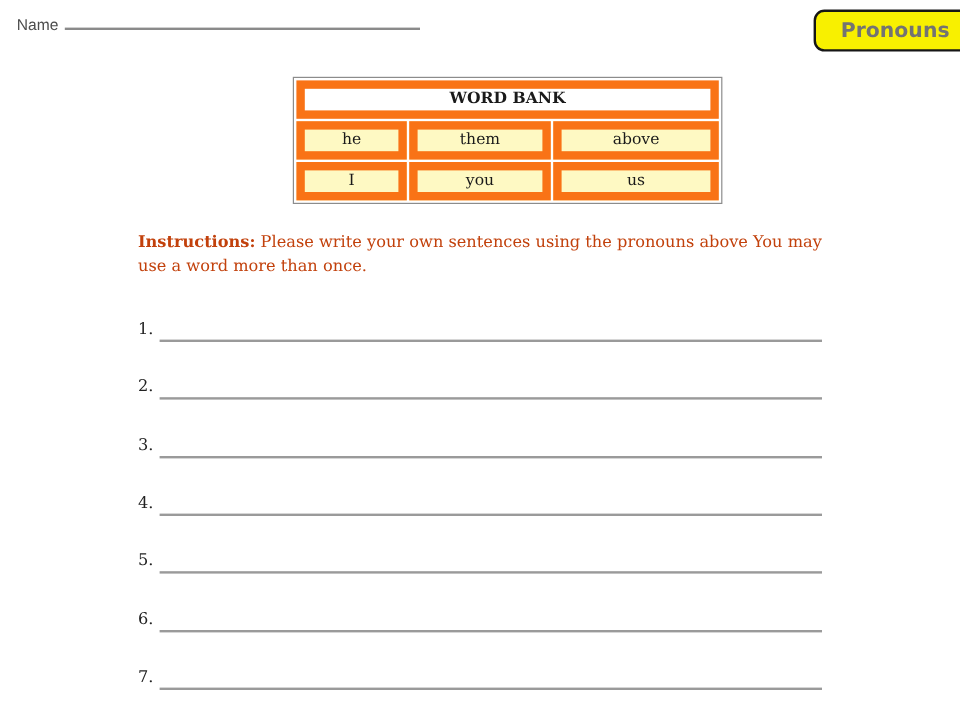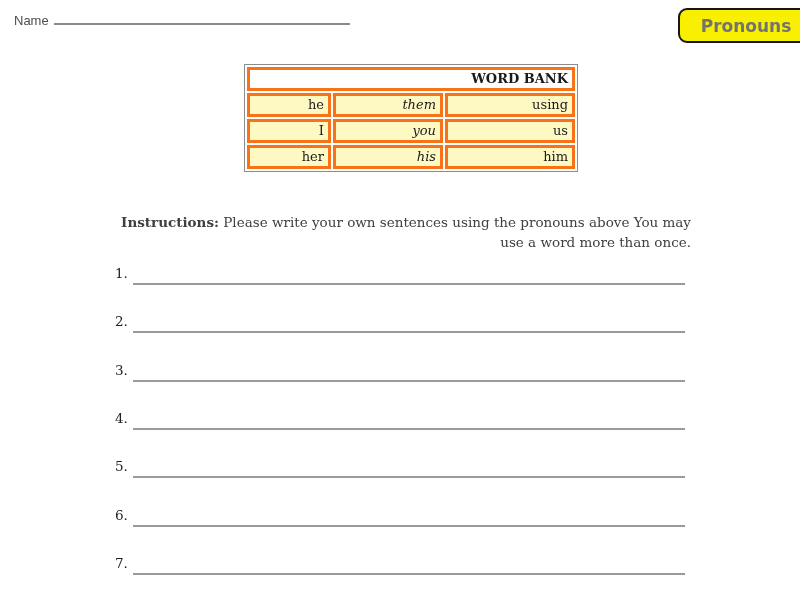--- a/index.html
+++ b/index.html
@@ -40,44 +40,43 @@
 
   
   table.word-bank {
     position: absolute; left: 244px; top: 64px;
     border-collapse: separate;
     border-spacing: 2px;
     border: 1px solid #8c8c8c;
     background: #ffffff;
   }
   table.word-bank td {
-    border: 3px solid #f97316;
-    text-align: right;
+    border: 7px solid #f97316;
+    text-align: center;
     font-size: 13px;
     color: #1a1a1a;
     padding: 1px 4px 2px 4px;
   }
   td.wb-title {
     font-weight: bold;
     font-size: 14px;
     background: #ffffff;
   }
   td.wb-cell { background: #fef9c3; }
   .col-a { width: 70px; }
-  .col-b { width: 96px; font-style: italic; }
+  .col-b { width: 96px; }
   .col-c { width: 116px; }
 
   
   .instructions {
-    position: absolute; left: 115px; top: 213px;
+    position: absolute; left: 115px; top: 193px;
     width: 576px;
     font-size: 13.5px;
     line-height: 1.45;
-    color: #404040;
-    text-align: right;
+    color: #c2410c;
   }
   .instructions b { font-weight: bold; }
 
   
   .q {
     position: absolute; left: 115px;
     width: 572px; height: 30px;
   }
   .q-num { font-size: 13.5px; color: #222222; }
   .q-line {
@@ -98,31 +97,26 @@
 </div>
 
 <table class="word-bank">
   <tbody>
     <tr>
       <td class="wb-title" colspan="3">WORD BANK</td>
     </tr>
     <tr>
       <td class="wb-cell col-a">he</td>
       <td class="wb-cell col-b">them</td>
-      <td class="wb-cell col-c">using</td>
+      <td class="wb-cell col-c">above</td>
     </tr>
     <tr>
       <td class="wb-cell col-a">I</td>
       <td class="wb-cell col-b">you</td>
       <td class="wb-cell col-c">us</td>
-    </tr>
-    <tr>
-      <td class="wb-cell col-a">her</td>
-      <td class="wb-cell col-b">his</td>
-      <td class="wb-cell col-c">him</td>
     </tr>
   </tbody>
 </table>
 
 <div class="instructions">
   <b>Instructions:</b><span> Please write your own sentences using the pronouns above You may use a word more than once.</span>
 </div>
 
 <div class="q" style="top:263px">
   <span class="q-num">1.</span>

